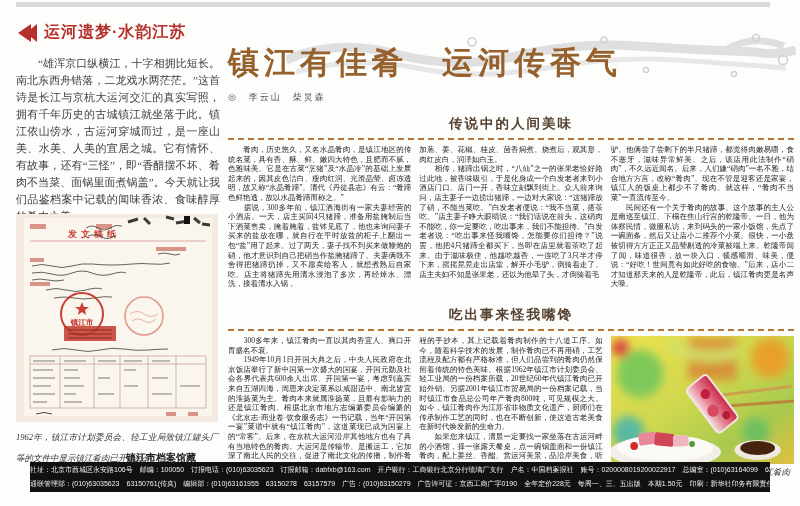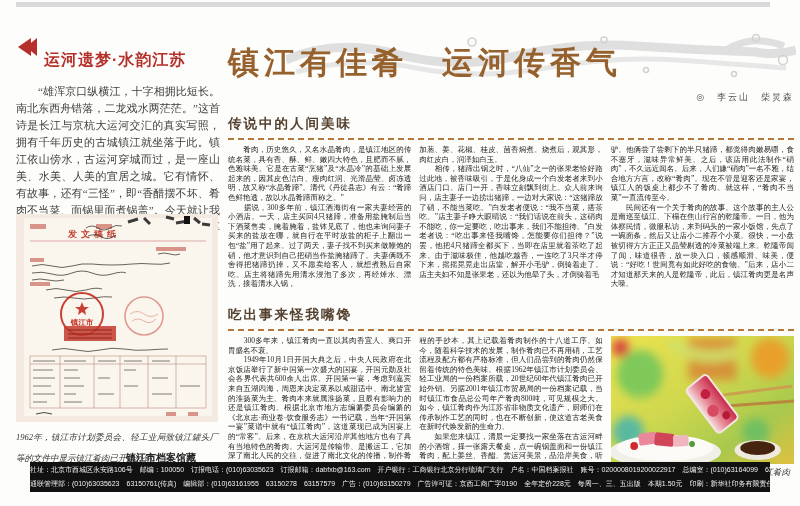--- a/index.html
+++ b/index.html
@@ -10,36 +10,36 @@
     color:#222;
   }
   .topbar{position:absolute;left:16px;top:2px;width:754px;height:5px;background:#d9d9d9;}
 
   
   .leftcol{position:absolute;left:16px;top:22px;width:204px;}
   .banner{display:flex;align-items:center;gap:7px;margin-left:2px;}
   .chev{display:flex;}
   .chev i{display:block;width:0;height:0;border-top:9px solid transparent;border-bottom:9px solid transparent;border-right:13px solid #b5302a;}
   .chev i:last-child{margin-left:-5px;border-right-width:11px;}
-  .banner-label{font-family:"Liberation Sans","DejaVu Sans",sans-serif;font-weight:bold;font-size:16px;color:#b5302a;letter-spacing:1px;margin-top:28px;}
+  .banner-label{font-family:"Liberation Sans","DejaVu Sans",sans-serif;font-weight:bold;font-size:16px;color:#b5302a;letter-spacing:1px;}
   .intro{margin-top:12px;font-size:11px;line-height:17px;text-align:justify;color:#3c3c3c;white-space:pre-line;}
 
   .docimg{position:absolute;left:16px;top:214px;width:202px;height:208px;}
   .doc-caption{position:absolute;left:16px;top:427px;width:202px;font-size:8.5px;line-height:21px;color:#333;text-align:justify;font-style:italic;}
   .doc-credit{position:absolute;left:16px;top:451px;width:180px;font-size:10px;font-weight:bold;color:#222;text-align:right;}
 
   
   .main{position:absolute;left:228px;top:30px;width:566px;}
   .wave-deco{position:absolute;left:58px;top:0;width:510px;height:56px;z-index:0;}
   .title{position:relative;z-index:1;text-align:left;margin-top:12px;
     font-family:"Liberation Sans","DejaVu Sans",sans-serif;font-weight:bold;
     font-size:31px;color:#96612c;letter-spacing:5px;white-space:nowrap;}
   .title .gap{display:inline-block;width:34px;}
-  .byline{text-align:right;margin-top:7px;font-size:9px;color:#555;letter-spacing:2px;}
-  .sec-head{margin-top:11px;font-family:"Liberation Sans","DejaVu Sans",sans-serif;
+  .byline{text-align:left;margin-top:7px;font-size:9px;color:#555;letter-spacing:2px;}
+  .sec-head{margin-top:11px;text-align:center;font-family:"Liberation Sans","DejaVu Sans",sans-serif;
     font-weight:bold;font-size:13.5px;color:#544130;letter-spacing:2px;}
   .dash{border:none;border-top:2px dashed #b5763a;margin:5px 0 0 0;}
   .cols{display:flex;gap:8px;margin-top:5px;overflow:hidden;}
   .col{flex:1 1 0;min-width:0;}
   .body-text{font-size:7.5px;line-height:9.6px;text-align:justify;color:#1e1e1e;white-space:pre-line;}
   .sec1-body{height:150px;}
   .sec2-body{height:152px;}
   .photo-wrap{display:flex;flex-direction:column;}
   .photo-svg{width:100%;height:128px;display:block;}
   .photo-caption{margin-top:3px;text-align:right;font-size:8.5px;color:#333;font-style:italic;padding-right:4px;}

